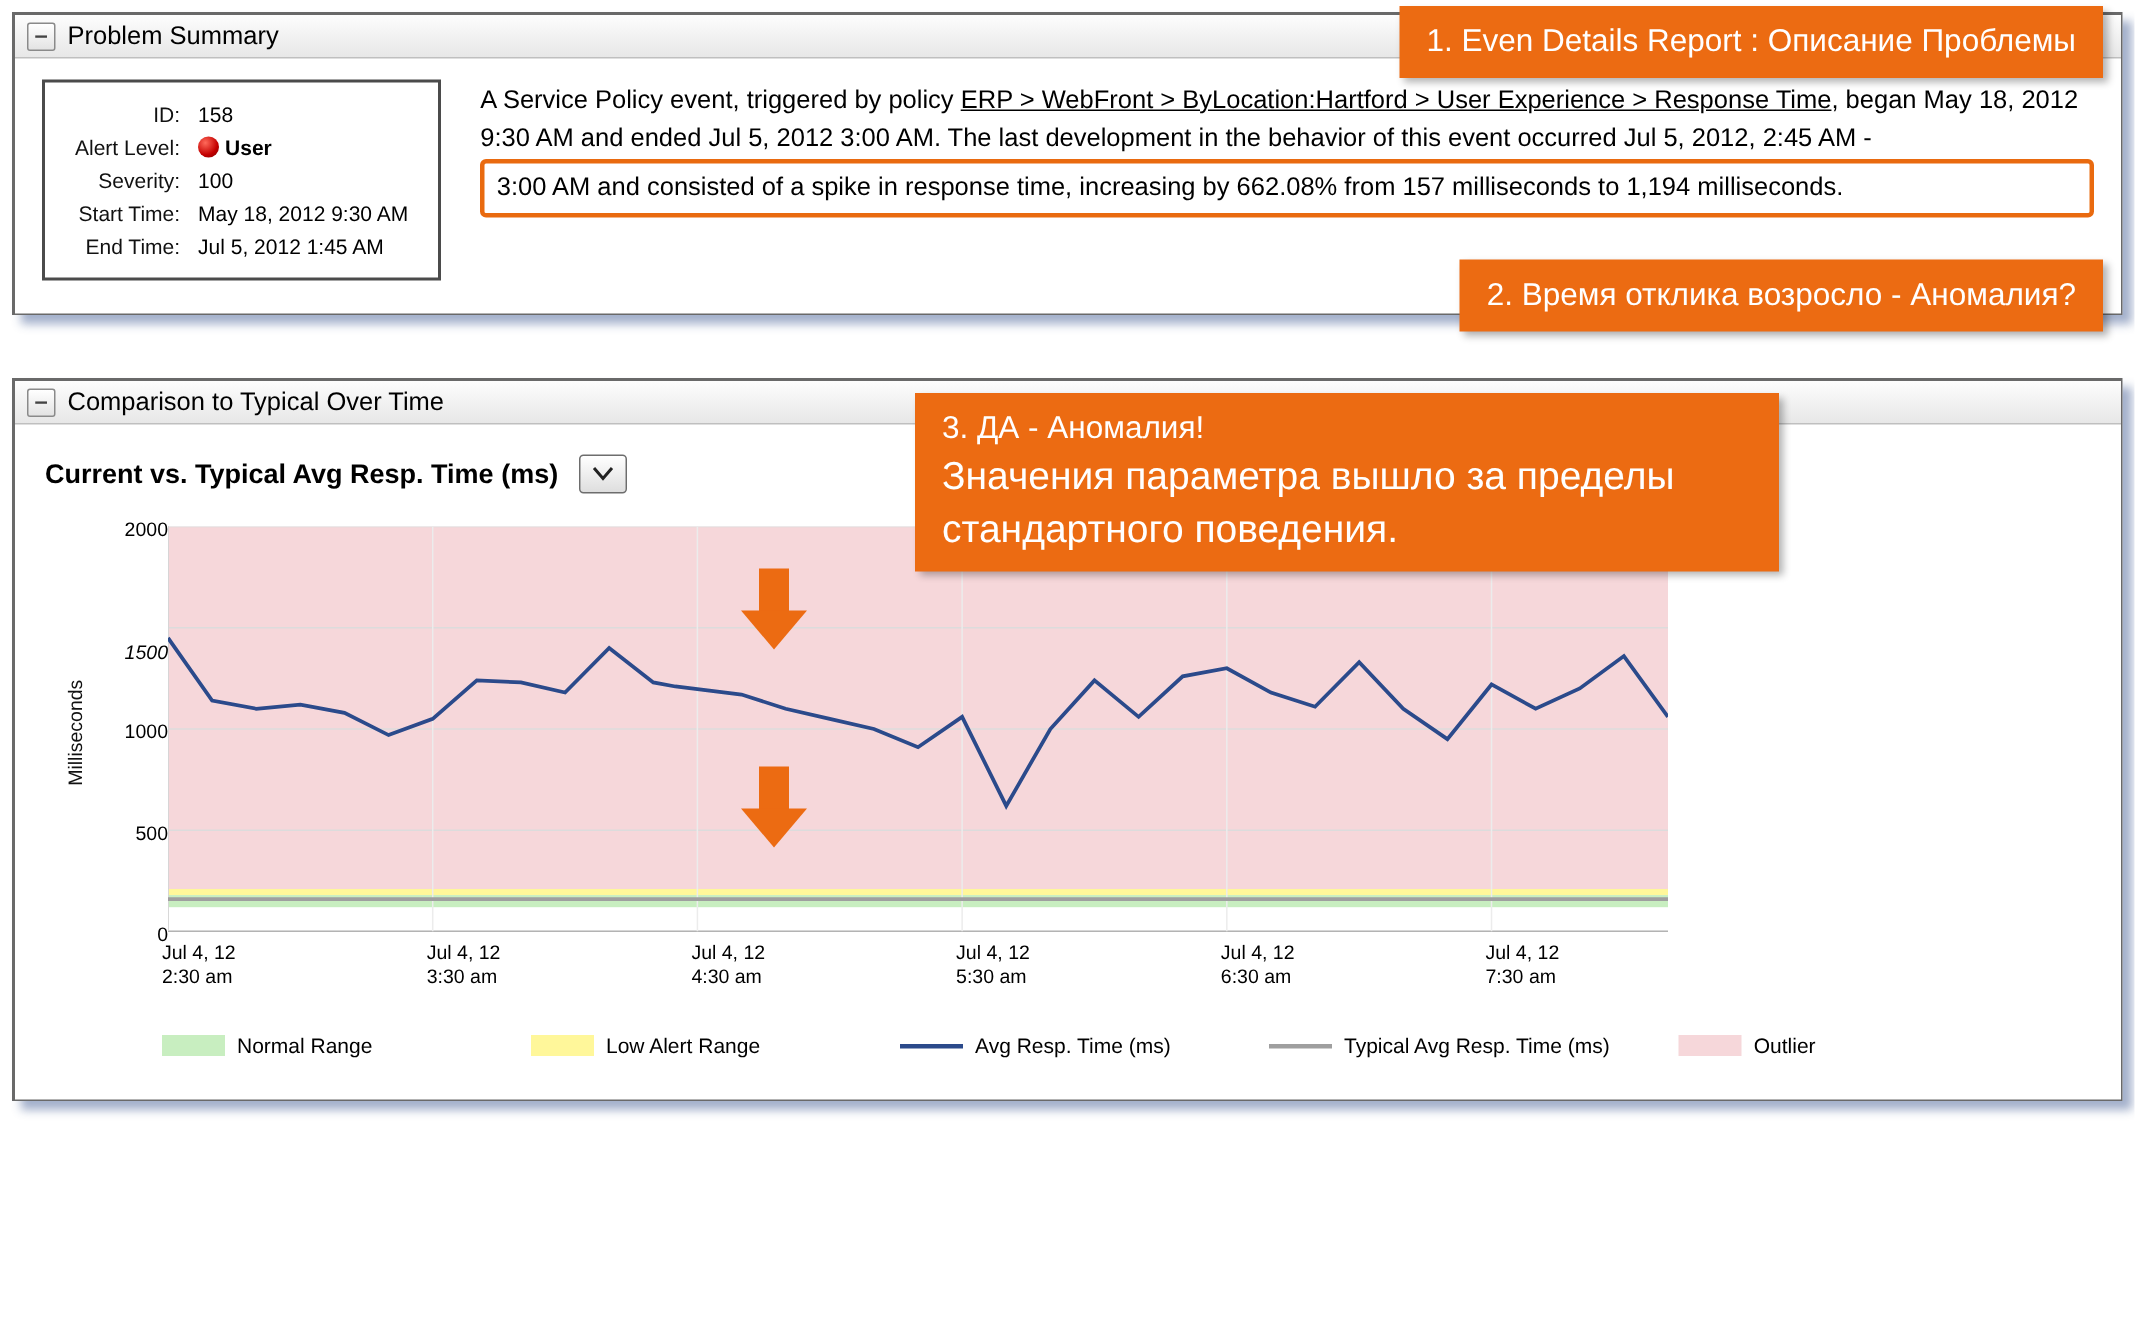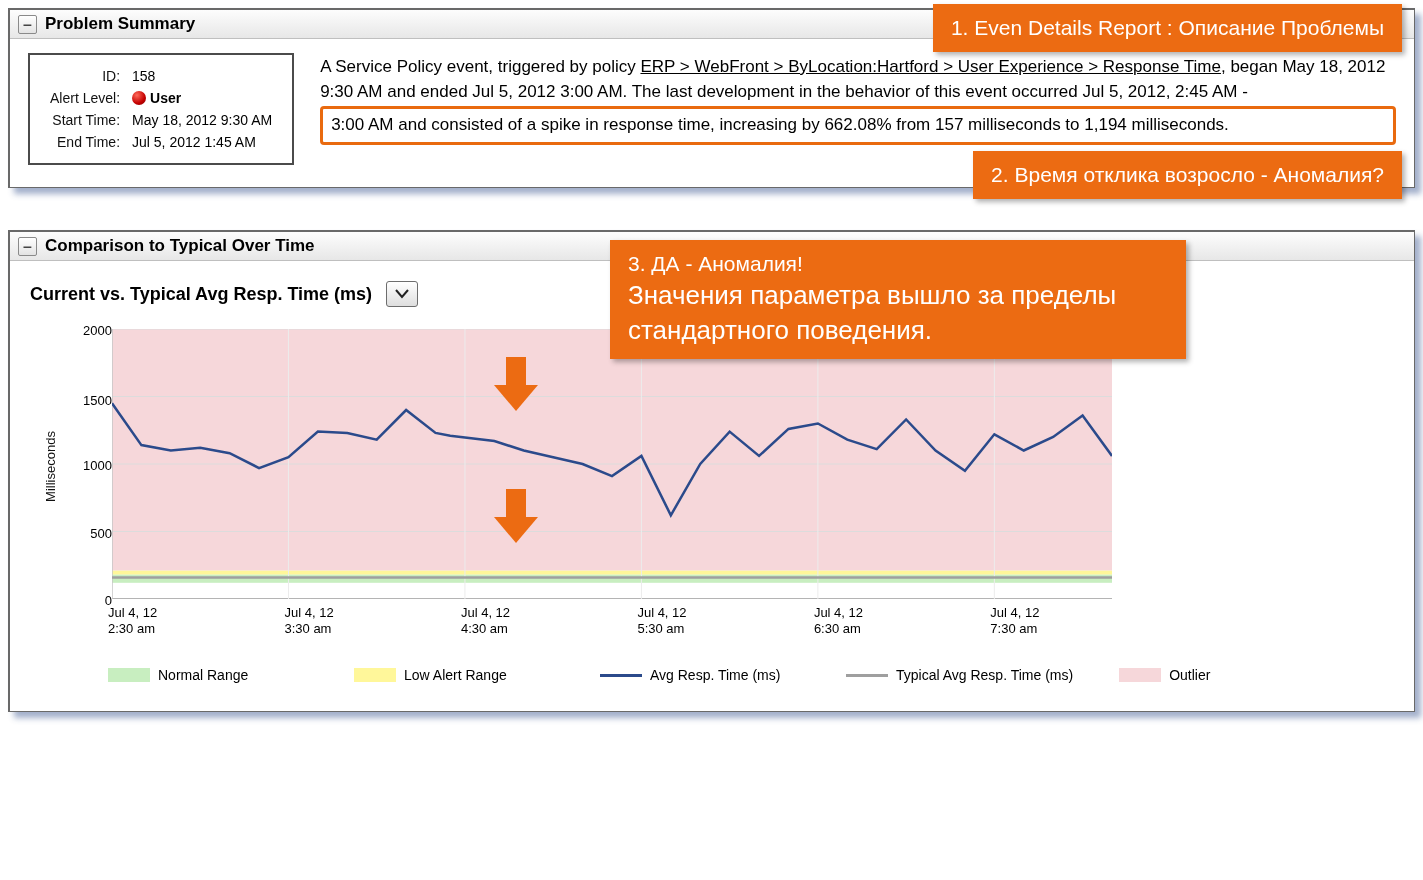--- a/index.html
+++ b/index.html
@@ -4,21 +4,21 @@
 <style>
   html,body{margin:0;padding:0;font-family:Verdana,Helvetica,Arial,sans-serif;background:#fff;color:#000;}
   body{padding:4px;width:1423px;box-sizing:border-box;}
   .panel{border:1px solid #696969;border-left-width:2px;border-top-width:2px;
          box-shadow:6px 6px 6px rgba(50,80,140,.45);background:#fff;margin:4px 4px 42px 4px;position:relative;}
   .panel-header{display:flex;align-items:center;gap:8px;padding:4px 8px;
                 background:linear-gradient(#fdfdfd,#e7e7e7);border-bottom:1px solid #bfbfbf;}
   .collapse-btn{width:17px;height:17px;border:1px solid #8a8a8a;border-radius:2px;
                 background:linear-gradient(#fff,#e3e3e3);display:flex;align-items:center;justify-content:center;
                 font:bold 13px/1 monospace;color:#444;cursor:pointer;}
-  .panel-title{font-weight:bold;font-size:17px;color:#000;}
+  .panel-title{font-weight:normal;font-size:17px;color:#000;}
   .panel-body{padding:14px 18px 22px;}
   
   .summary-row{display:flex;gap:26px;align-items:flex-start;}
   .info-box{border:2px solid #4b4b4b;padding:10px 14px;}
   .info-box table{border-collapse:collapse;}
   .info-box td{font-size:14px;padding:3px 6px;white-space:nowrap;}
   .info-box td.k{text-align:right;color:#111;}
   .red-ball{display:inline-block;width:14px;height:14px;border-radius:50%;
             background:radial-gradient(circle at 35% 30%,#ff6a5a,#c40000 60%,#7a0000);vertical-align:-2px;margin-right:4px;}
   .desc{font-size:17px;line-height:1.45;flex:1;padding-top:2px;}
@@ -71,20 +71,24 @@
           <tbody>
               <tr>
                 <td class="k">ID:</td>
               <td>158</td>
               </tr>
           <tr>
                 <td class="k">Alert Level:</td>
               <td><span class="red-ball"></span><b>User</b></td>
               </tr>
           <tr>
+                <td class="k">Severity:</td>
+              <td>100</td>
+              </tr>
+          <tr>
                 <td class="k">Start Time:</td>
               <td>May 18, 2012 9:30 AM</td>
               </tr>
           <tr>
                 <td class="k">End Time:</td>
               <td>Jul 5, 2012 1:45 AM</td>
               </tr>
         </tbody>
           </table>
       </div>
@@ -120,21 +124,21 @@
     </div>
 
     <div class="chart-wrap">
       <div class="ylab">
           <span>Milliseconds</span>
         </div>
       <div class="yticks" id="yticks">
           <div class="ytick" style="top: 272px;">0</div>
           <div class="ytick" style="top: 204.5px;">500</div>
           <div class="ytick" style="top: 137px;">1000</div>
-          <div class="ytick" style="top: 72px;">1500</div>
+          <div class="ytick" style="top: 84px; font-style: italic;">1500</div>
           <div class="ytick" style="top: 2px;">2000</div>
         </div>
       <svg class="plot" id="plot" viewBox="0 0 1000 270" preserveAspectRatio="none">
           <rect x="0" y="0" width="1000" height="241.65" fill="#f6d7da"></rect>
           <rect x="0" y="241.65" width="1000" height="4.049999999999983" fill="#fff79a"></rect>
           <rect x="0" y="245.7" width="1000" height="8.100000000000023" fill="#c8eec0"></rect>
           <line x1="0" x2="1000" y1="270" y2="270" stroke="#dcdcdc" stroke-width="1"></line>
           <line x1="0" x2="1000" y1="202.5" y2="202.5" stroke="#dcdcdc" stroke-width="1"></line>
           <line x1="0" x2="1000" y1="135" y2="135" stroke="#dcdcdc" stroke-width="1"></line>
           <line x1="0" x2="1000" y1="67.5" y2="67.5" stroke="#dcdcdc" stroke-width="1"></line>

